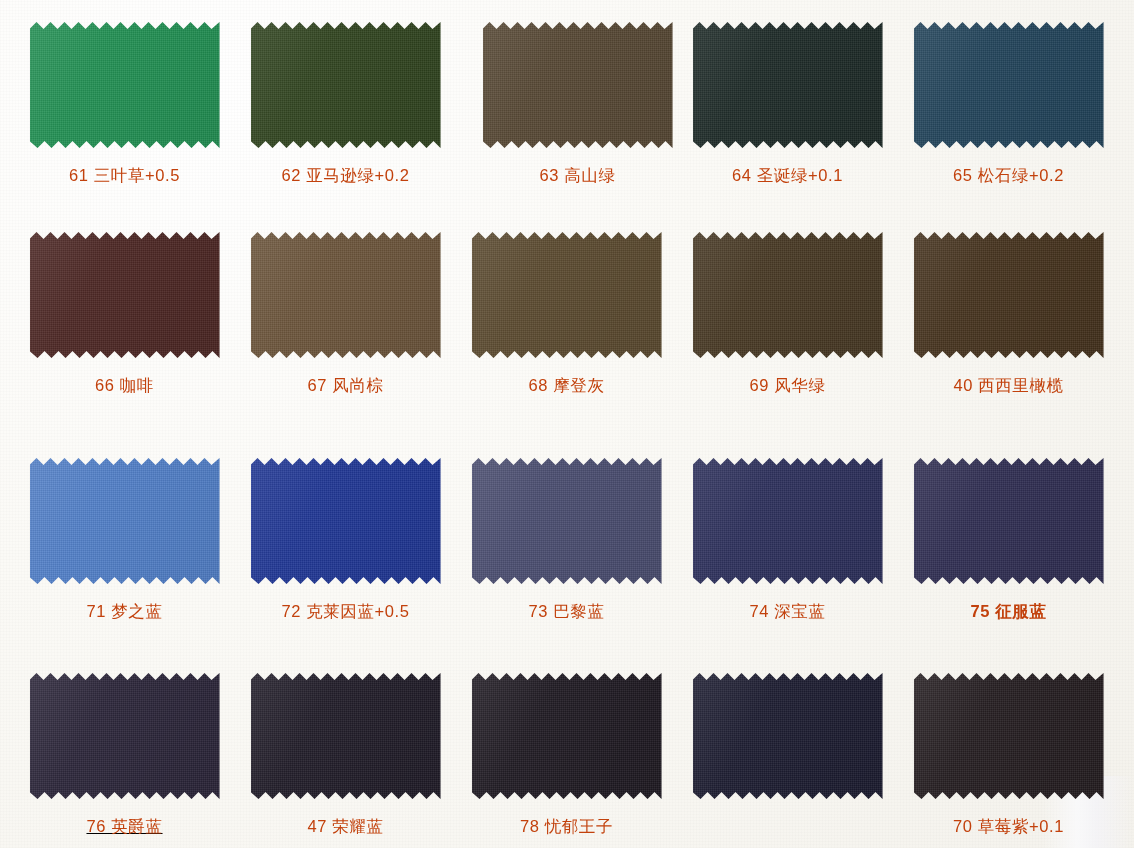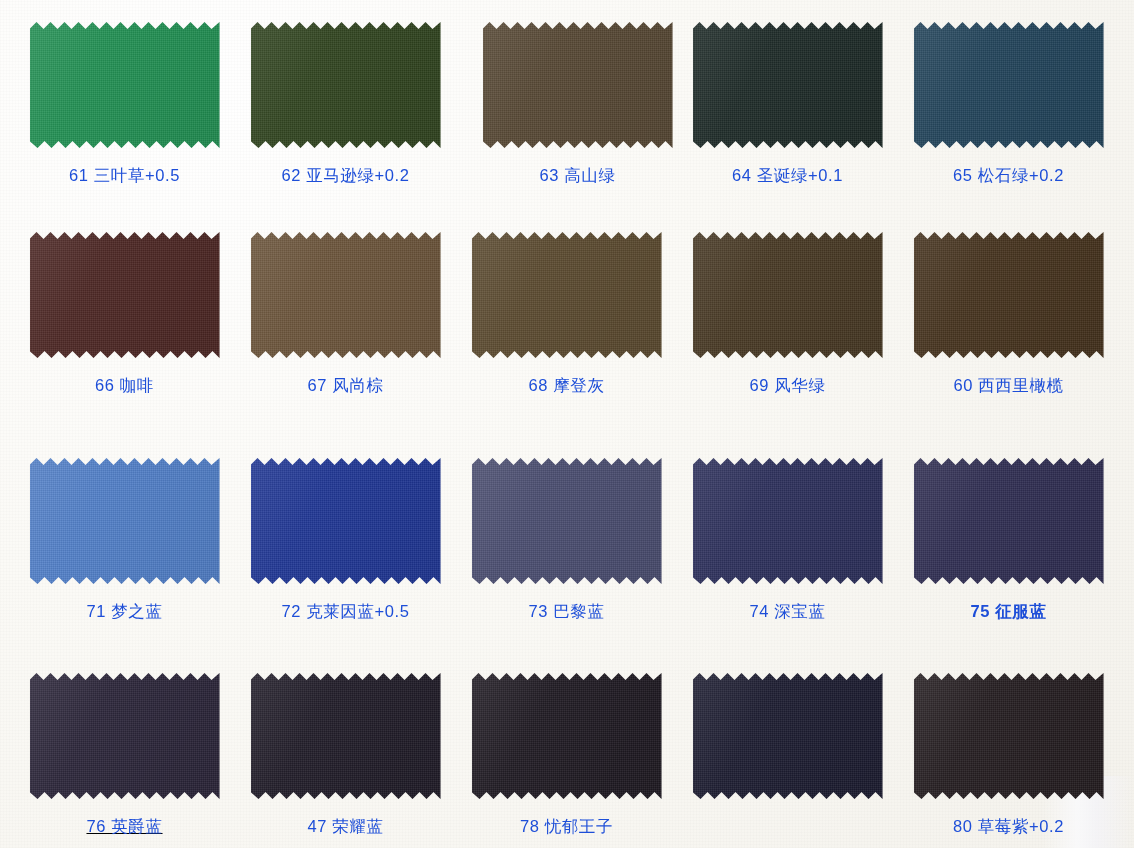--- a/index.html
+++ b/index.html
@@ -100,21 +100,21 @@
     inset: 0;
     background: linear-gradient(118deg, rgba(255,255,255,0.085) 0%, rgba(255,255,255,0.015) 34%, rgba(0,0,0,0.035) 78%, rgba(0,0,0,0.06) 100%);
     pointer-events: none;
   }
 
   .chip-label {
     margin-top: 17px;
     text-align: center;
     font-size: 16.5px;
     letter-spacing: 0.6px;
-    color: #1d4ed8;
+    color: #c2410c;
     white-space: nowrap;
     font-family: "Liberation Sans", "DejaVu Sans", sans-serif;
   }
 </style>
 </head>
 <body>
 
 <div id="paper"></div>
 <div class="scan-band"></div>
 
@@ -200,21 +200,21 @@
       </div>
       <div class="chip-label">69 风华绿</div>
     </div>
     <div class="swatch-cell" style="left: 898px; top: 232px;">
       <div class="chip-wrap">
         <div class="chip" style="background: rgb(69, 50, 29);">
           <div class="weave"></div>
           <div class="sheen"></div>
         </div>
       </div>
-      <div class="chip-label">60 西西里橄榄</div>
+      <div class="chip-label">40 西西里橄榄</div>
     </div>
     <div class="swatch-cell" style="left: 14px; top: 458px;">
       <div class="chip-wrap">
         <div class="chip" style="background: rgb(81, 127, 200);">
           <div class="weave"></div>
           <div class="sheen"></div>
         </div>
       </div>
       <div class="chip-label">71 梦之蓝</div>
     </div>
@@ -289,15 +289,15 @@
         </div>
       </div>
     </div>
     <div class="swatch-cell" style="left: 898px; top: 673px;">
       <div class="chip-wrap">
         <div class="chip" style="background: rgb(36, 29, 32);">
           <div class="weave"></div>
           <div class="sheen"></div>
         </div>
       </div>
-      <div class="chip-label">80 草莓紫+0.2</div>
+      <div class="chip-label">70 草莓紫+0.1</div>
     </div>
   </div>
 
 </body></html>

